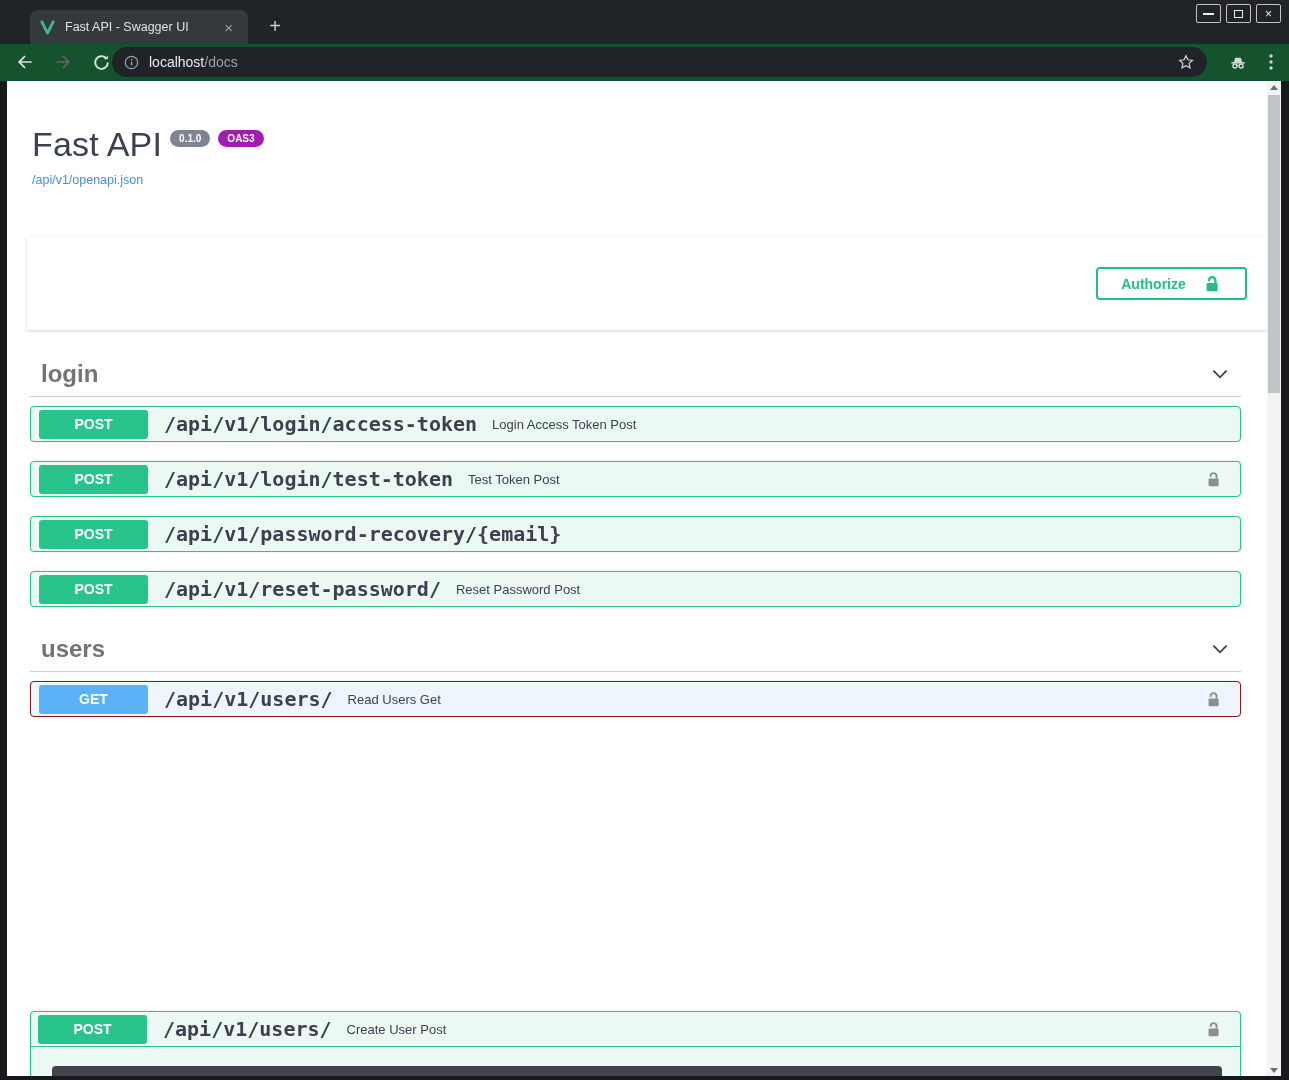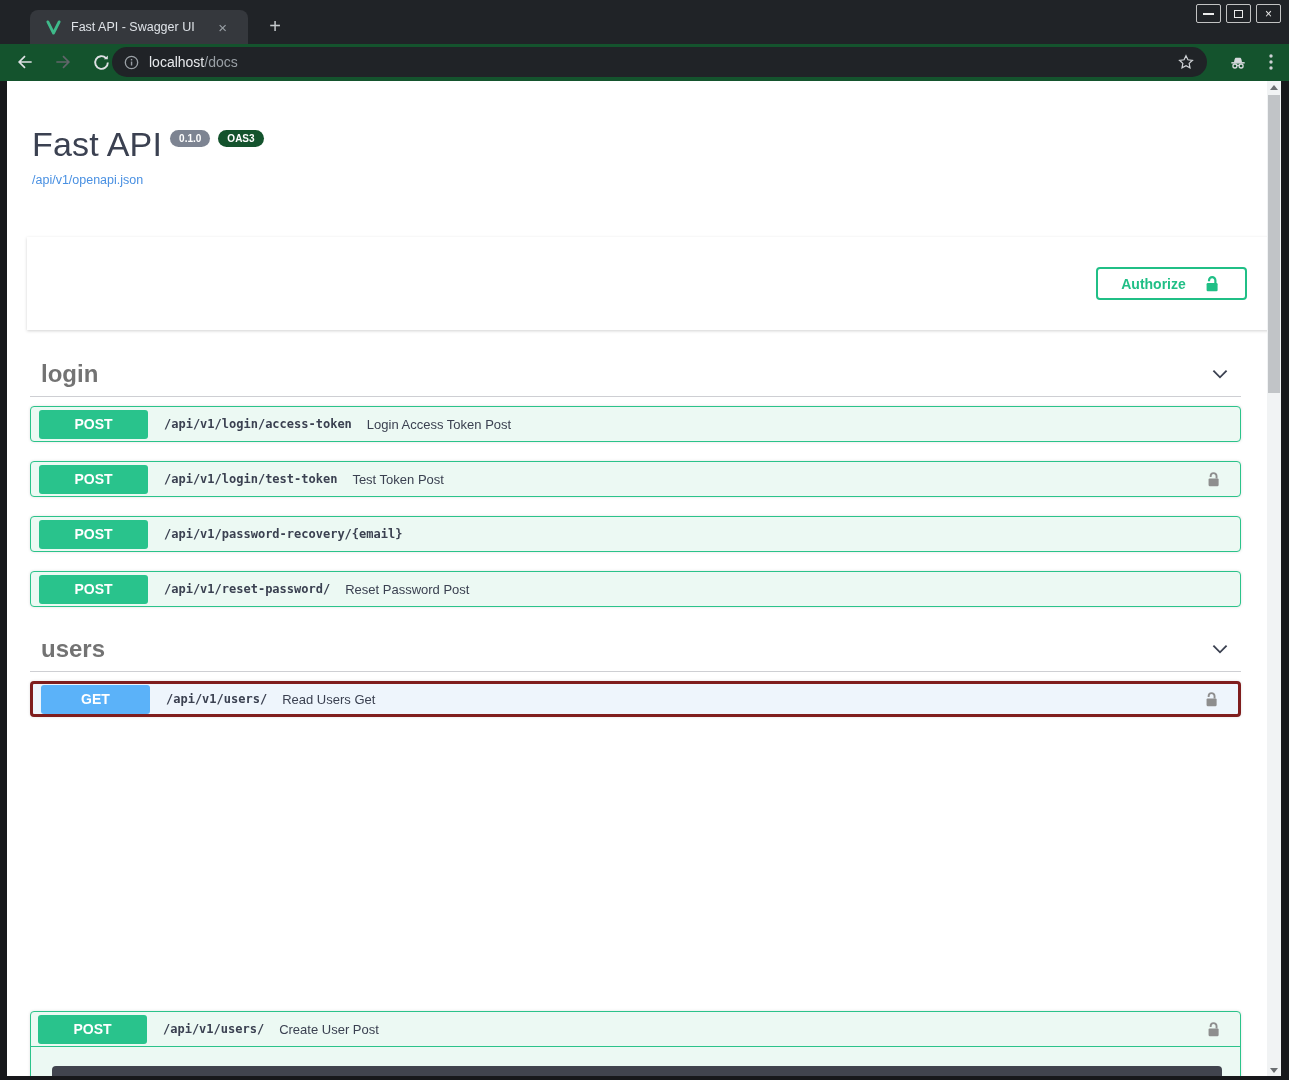--- a/index.html
+++ b/index.html
@@ -3,21 +3,21 @@
 <meta charset="utf-8">
 <style>
   * { margin:0; padding:0; box-sizing:border-box; }
   html,body { width:1289px; height:1080px; overflow:hidden; background:#17181b;
               font-family:"Liberation Sans","DejaVu Sans",sans-serif; }
   .window { position:relative; width:1289px; height:1080px; background:#17181b; }
 
   
   .titlebar { position:absolute; left:0; top:0; width:100%; height:44px; background:#202327; }
   .tab { position:absolute; left:30px; top:10px; width:218px; height:34px; background:#35383d;
-         border-radius:8px 8px 0 0; display:flex; align-items:center; padding:0 16px; }
+         border-radius:8px 8px 0 0; display:flex; align-items:center; padding:0 10px; }
   .tab-title { color:#dfe3e8; font-size:12.5px; margin-left:10px; flex:1; white-space:nowrap; overflow:hidden; }
   .tab-close { color:#9aa0a6; font-size:15px; line-height:1; padding:2px 5px; border-radius:50%; }
   .newtab { position:absolute; left:262px; top:15px; color:#c6cacd; font-size:20px; line-height:22px;
             width:26px; text-align:center; }
   .win-controls { position:absolute; right:8px; top:4px; display:flex; gap:5px; }
   .win-btn { width:25px; height:19px; border:1px solid rgba(235,235,235,.8); border-radius:2px;
              display:flex; align-items:center; justify-content:center; color:#ebebeb; font-size:12px; }
   .glyph-min { width:11px; border-bottom:2px solid #ebebeb; margin-top:1px; }
   .glyph-max { width:9px; height:8px; border:1.5px solid #ebebeb; }
 
@@ -41,46 +41,46 @@
   .tri-up { width:0; height:0; border-left:4px solid transparent; border-right:4px solid transparent; border-bottom:5px solid #6b6e71; }
   .tri-down { width:0; height:0; border-left:4px solid transparent; border-right:4px solid transparent; border-top:5px solid #6b6e71; }
   .sb-thumb { position:absolute; left:1px; top:14px; width:12px; height:298px; background:#c1c4c7; }
 
   
   .api-info { position:absolute; left:25px; top:44px; }
   .api-title { font-size:34px; font-weight:normal; color:#3b4151; letter-spacing:.2px; }
   .badge { display:inline-block; vertical-align:14px; margin-left:8px; color:#fff; font-size:10px;
            font-weight:bold; padding:3px 9px; border-radius:10px; }
   .badge-version { background:#7d8492;text-align:center; }
-  .badge-oas { background:#14532d; }
+  .badge-oas { background:#a21caf; }
   .spec-link { position:absolute; left:25px; top:92px; font-size:12.5px; color:#4990e2; text-decoration:none; }
 
   .scheme-container { position:absolute; left:20px; top:156px; width:1251px; height:93px; background:#fff;
                       box-shadow:0 1px 3px rgba(0,0,0,.18); }
   .authorize-btn { position:absolute; right:31px; top:30px; width:151px; height:33px; background:#fff;
                    border:2px solid #20bf86; border-radius:4px; display:flex; align-items:center;
                    justify-content:center; gap:16px; }
   .authorize-label { color:#20bf86; font-weight:bold; font-size:14px; }
 
   
   .tag-section { position:absolute; left:23px; width:1211px; }
   .tag-header { height:46px; border-bottom:1px solid rgba(59,65,81,.25); display:flex;
                 align-items:center; padding:0 10px 0 11px; }
   .tag-name { font-size:24px; font-weight:bold; color:#737373; flex:1; }
 
   .opblock { height:36px; border-radius:4px; margin-top:9px; margin-bottom:19px;
              display:flex; align-items:center; padding:0 10px 0 8px; }
   .opblock.post { background:#ecf9f3; border:1px solid #2bc38a; box-shadow:0 0 3px rgba(0,0,0,.12); }
-  .opblock.get  { background:#eef5fc; border:3px solid #7f1d1d; box-shadow:0 0 3px rgba(0,0,0,.12); }
+  .opblock.get  { background:#eef5fc; border:1px solid #7f1d1d; box-shadow:0 0 3px rgba(0,0,0,.12); }
   .method-badge { width:109px; height:29px; border-radius:3px; color:#fff; font-weight:bold;
                   font-size:14px; display:flex; align-items:center; justify-content:center; flex:0 0 auto; }
   .post .method-badge { background:#29c38c; }
   .get  .method-badge { background:#5bb2f9; }
   .op-path { font-family:"DejaVu Sans Mono","Liberation Mono",monospace; font-weight:bold;
-             font-size:12px; color:#3b4151; margin-left:16px; }
+             font-size:20px; color:#3b4151; margin-left:16px; }
   .op-summary { font-size:13px; color:#3b4151; margin-left:15px; flex:1; }
   .lock-btn { margin-right:7px; display:flex; }
 
   
   .opblock-open { position:absolute; left:0; top:385px; width:1211px; height:430px;
                   background:#ecf9f3; border:1px solid #2bc38a; border-radius:4px;
                   box-shadow:0 0 3px rgba(0,0,0,.12); }
   .opblock-open .summary-row { height:35px; display:flex; align-items:center; padding:0 10px 0 7px;
                                border-bottom:1px solid #2bc38a; }
   .op-desc-bar { position:absolute; left:21px; top:54px; width:1170px; height:31px; background:#41444e;

